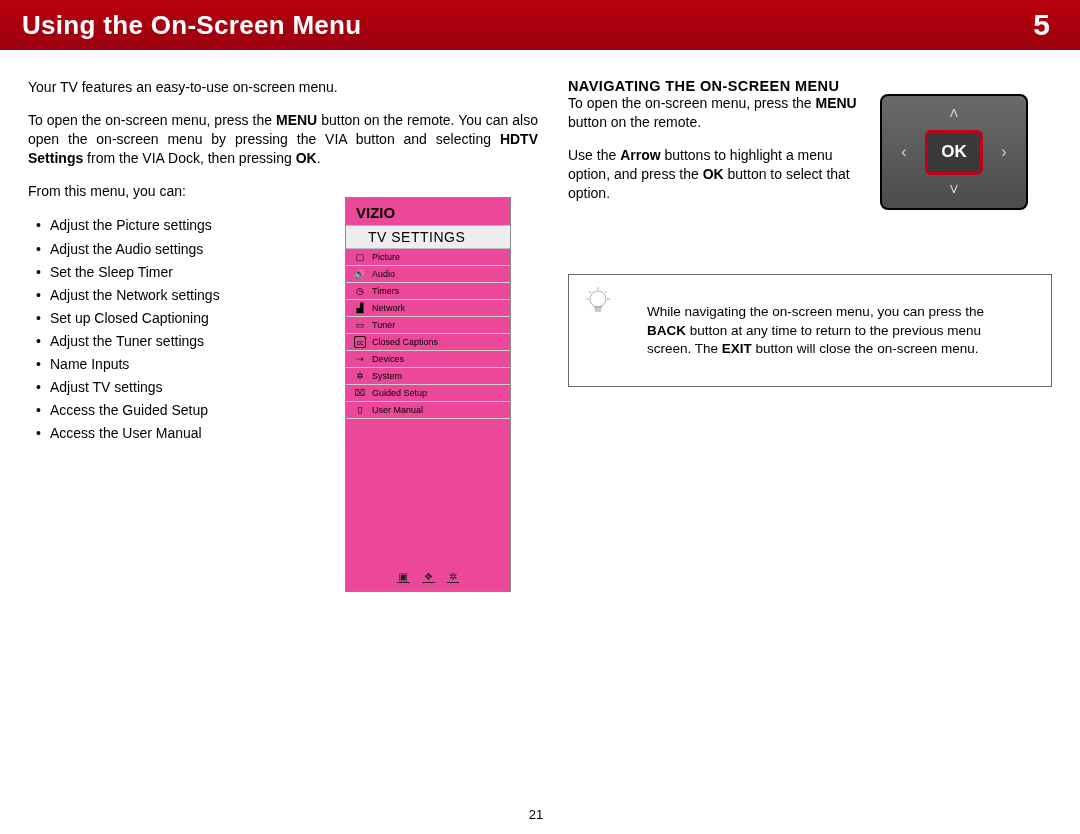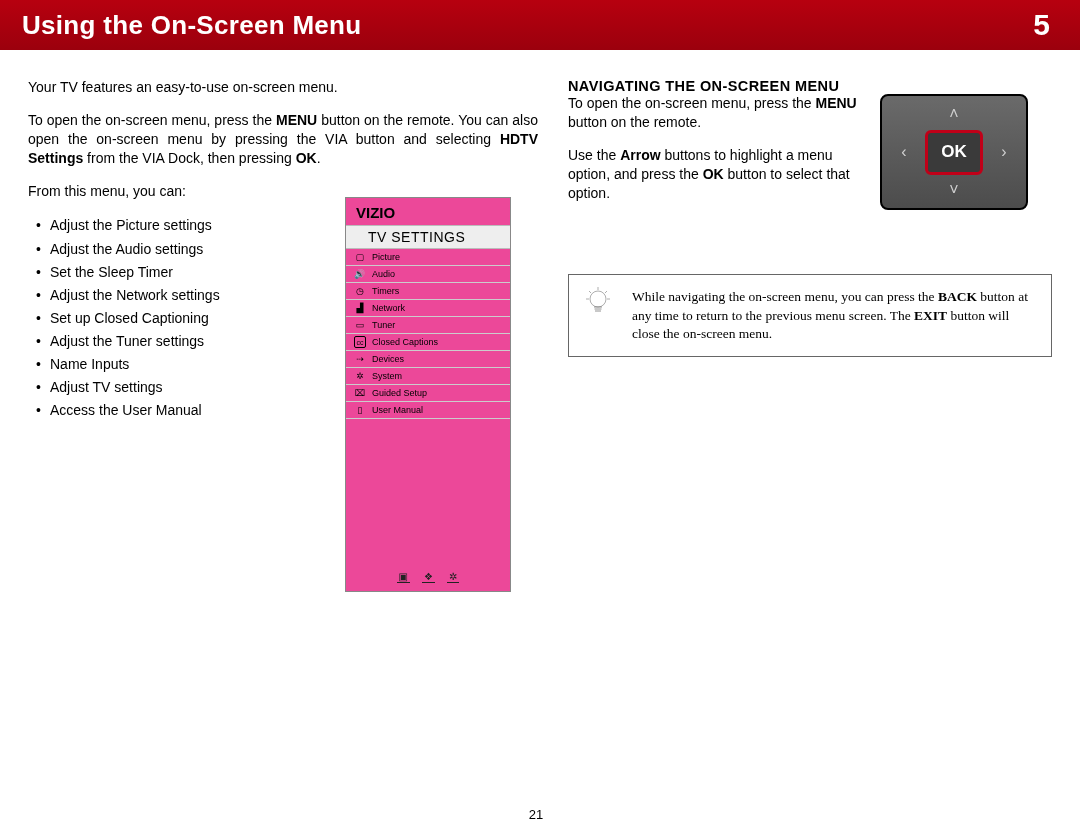--- a/index.html
+++ b/index.html
@@ -118,21 +118,21 @@
     border: 1px solid #666;
     display: flex;
     gap: 14px;
     padding: 10px 12px;
   }
   .tip .bulb {
     width: 34px; height: 34px; flex: 0 0 34px;
     display: flex; align-items: center; justify-content: center;
     font-size: 26px; color: #555;
   }
-  .tip p { margin: 3px; font-size: 13.5px; line-height: 1.35; font-family: Liberation Serif, serif; }
+  .tip p { margin: 18px; font-size: 13.5px; line-height: 1.35; }
 
   .page-num {
     position: absolute; bottom: 12px; left: 0; right: 8px;
     text-align: center; font-size: 13px;
   }
 
   .justify { text-align: justify; }
 </style>
 </head>
 <body>
@@ -157,20 +157,21 @@
 
       <ul class="bullet-list">
         <li>Adjust the Picture settings</li>
         <li>Adjust the Audio settings</li>
         <li>Set the Sleep Timer</li>
         <li>Adjust the Network settings</li>
         <li>Set up Closed Captioning</li>
         <li>Adjust the Tuner settings</li>
         <li>Name Inputs</li>
         <li>Adjust TV settings</li>
+        <li>Access the Guided Setup</li>
         <li>Access the User Manual</li>
       </ul>
     </div>
 
     <div class="col-right">
       <div class="section-h">NAVIGATING THE ON-SCREEN MENU</div>
 
       <div class="nav-block">
         <div class="nav-text">
           <p>

